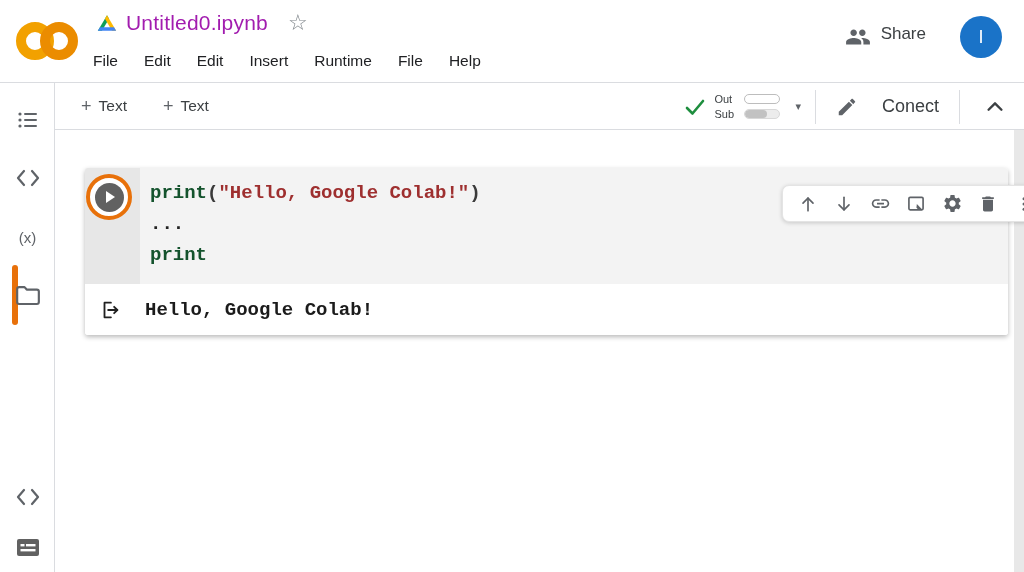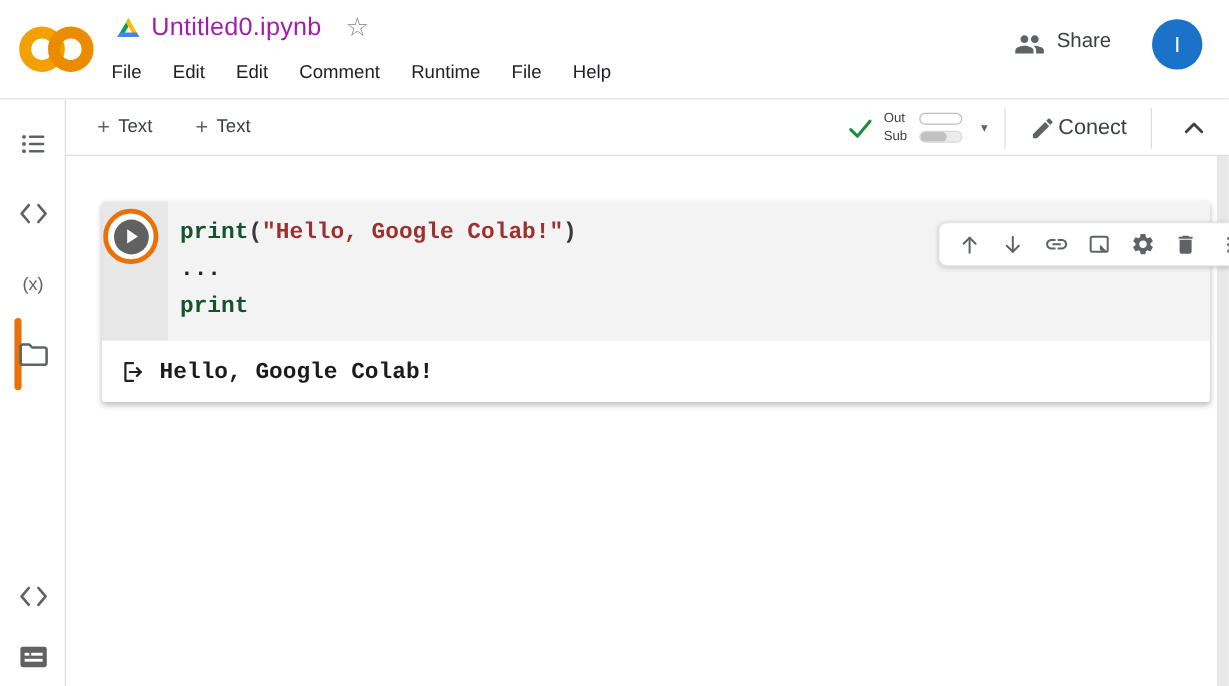--- a/index.html
+++ b/index.html
@@ -33,21 +33,21 @@
   .tb-right { position:absolute; right:6px; top:0; height:47px; display:flex; align-items:center; }
   .resource { display:flex; align-items:center; gap:7px; cursor:pointer; }
   .res-rows { display:flex; flex-direction:column; gap:3px; }
   .res-row { display:flex; align-items:center; gap:6px; }
   .res-label { font-size:11px; color:#3c4043; width:24px; }
   .bar { width:36px; height:10px; border-radius:5px; border:1px solid #bdbdbd; background:#fff; overflow:hidden; }
   .bar.sub { border-color:#d8d8d8; background:#ececec; }
   .bar-fill { height:100%; width:62%; background:#c2c2c2; border-radius:5px; }
   .dd-arrow { font-size:11px; color:#5f6368; margin-left:8px; }
   .vsep { width:1px; height:34px; background:#dadce0; margin:0 14px; }
-  .connect { display:flex; align-items:center; gap:2px; cursor:pointer; padding:4px 6px; }
+  .connect { display:flex; align-items:center; gap:24px; cursor:pointer; padding:4px 6px; }
   .connect-label { font-size:18px; color:#3c4043; }
   .collapse { padding:4px 10px; cursor:pointer; margin-right:2px; }
 
   
   .sidebar { position:absolute; left:0; top:83px; width:55px; height:489px; background:#fff; border-right:1px solid #dadce0; }
   .side-icon { position:absolute; left:0; width:55px; height:40px; display:flex; align-items:center; justify-content:center;
                cursor:pointer; color:#5f6368; }
   .active-bar { position:absolute; left:12px; top:182px; width:6px; height:60px; background:#E8710A; border-radius:3px; }
   .vars-txt { font-size:15px; color:#5f6368; font-family:"Liberation Sans",sans-serif; }
 
@@ -63,21 +63,21 @@
   .play-tri { width:0; height:0; border-left:9px solid #fff; border-top:6px solid transparent; border-bottom:6px solid transparent; margin-left:3px; }
   .code-lines { position:absolute; left:65px; top:10px; font-family:"Liberation Mono", monospace; font-size:19px;
                 font-weight:bold; line-height:31px; white-space:pre; cursor:text; }
   .tok-kw   { color:#14532d; }
   .tok-p    { color:#3a3a3a; }
   .tok-str  { color:#9E2F2F; }
   .tok-plain{ color:#222; }
   .output-area { position:relative; width:100%; height:51px; background:#fff; border-radius:0 0 3px 3px;
                  display:flex; align-items:center; }
   .out-icon { margin-left:14px; }
-  .out-text { margin-left:12px; font-family:"Liberation Mono", monospace; font-size:19px; font-weight:600; color:#1b1b1b; }
+  .out-text { margin-left:24px; font-family:"Liberation Mono", monospace; font-size:19px; font-weight:600; color:#1b1b1b; }
 
   
   .cell-toolbar { position:absolute; left:697px; top:17px; height:37px; background:#fff; border:1px solid #e4e4e4;
                   border-radius:7px; box-shadow:0 1px 4px rgba(0,0,0,.18); display:flex; align-items:center;
                   padding:0 10px; gap:6px; z-index:5; }
   .ct-icon { width:30px; height:30px; display:flex; align-items:center; justify-content:center; cursor:pointer; border-radius:4px; }
 
   svg { display:block; }
 </style>
 </head>
@@ -100,21 +100,21 @@
         </svg>
       </span>
       <span class="doc-title">Untitled0.ipynb</span>
       <span class="star">☆</span>
     </div>
 
     <div class="menu-row">
       <span class="menu-item">File</span>
       <span class="menu-item">Edit</span>
       <span class="menu-item">Edit</span>
-      <span class="menu-item">Comment</span>
+      <span class="menu-item">Insert</span>
       <span class="menu-item">Runtime</span>
       <span class="menu-item">File</span>
       <span class="menu-item">Help</span>
     </div>
 
     <div class="header-right">
       <div class="hbtn">
         <span>
           <svg width="26" height="26" viewBox="0 0 24 24" fill="#5f6368">
             <path d="M16 11c1.66 0 2.99-1.34 2.99-3S17.66 5 16 5c-1.66 0-3 1.34-3 3s1.34 3 3 3zm-8 0c1.66 0 2.99-1.34 2.99-3S9.66 5 8 5C6.34 5 5 6.34 5 8s1.34 3 3 3zm0 2c-2.33 0-7 1.17-7 3.5V19h14v-2.5c0-2.33-4.67-3.5-7-3.5zm8 0c-.29 0-.62.02-.97.05 1.16.84 1.97 1.97 1.97 3.45V19h6v-2.5c0-2.33-4.67-3.5-7-3.5z"></path>

